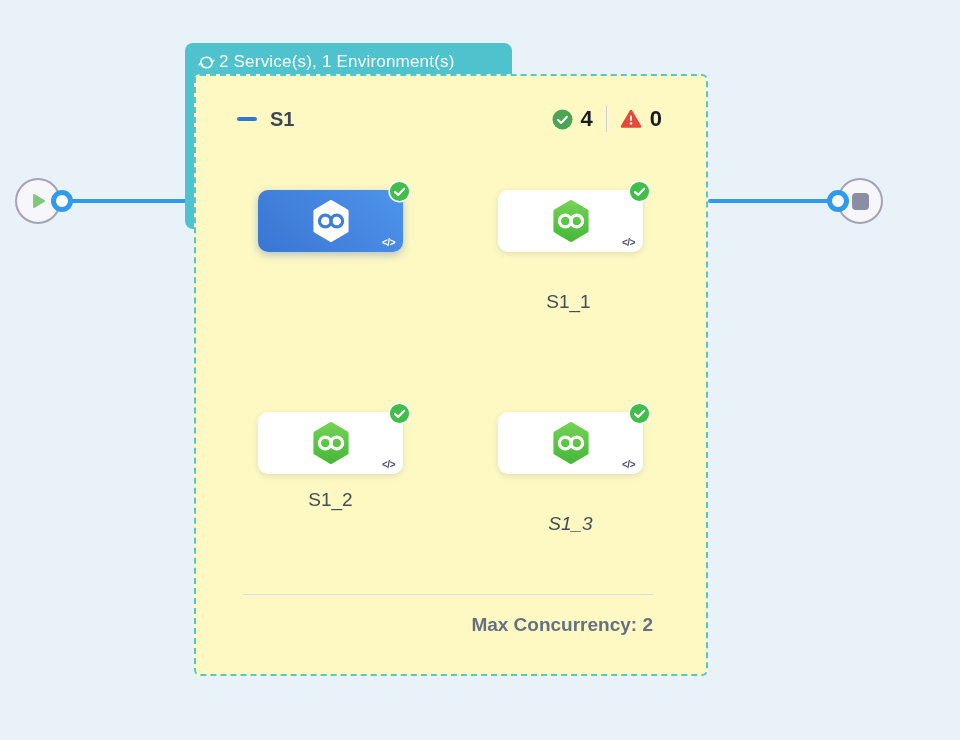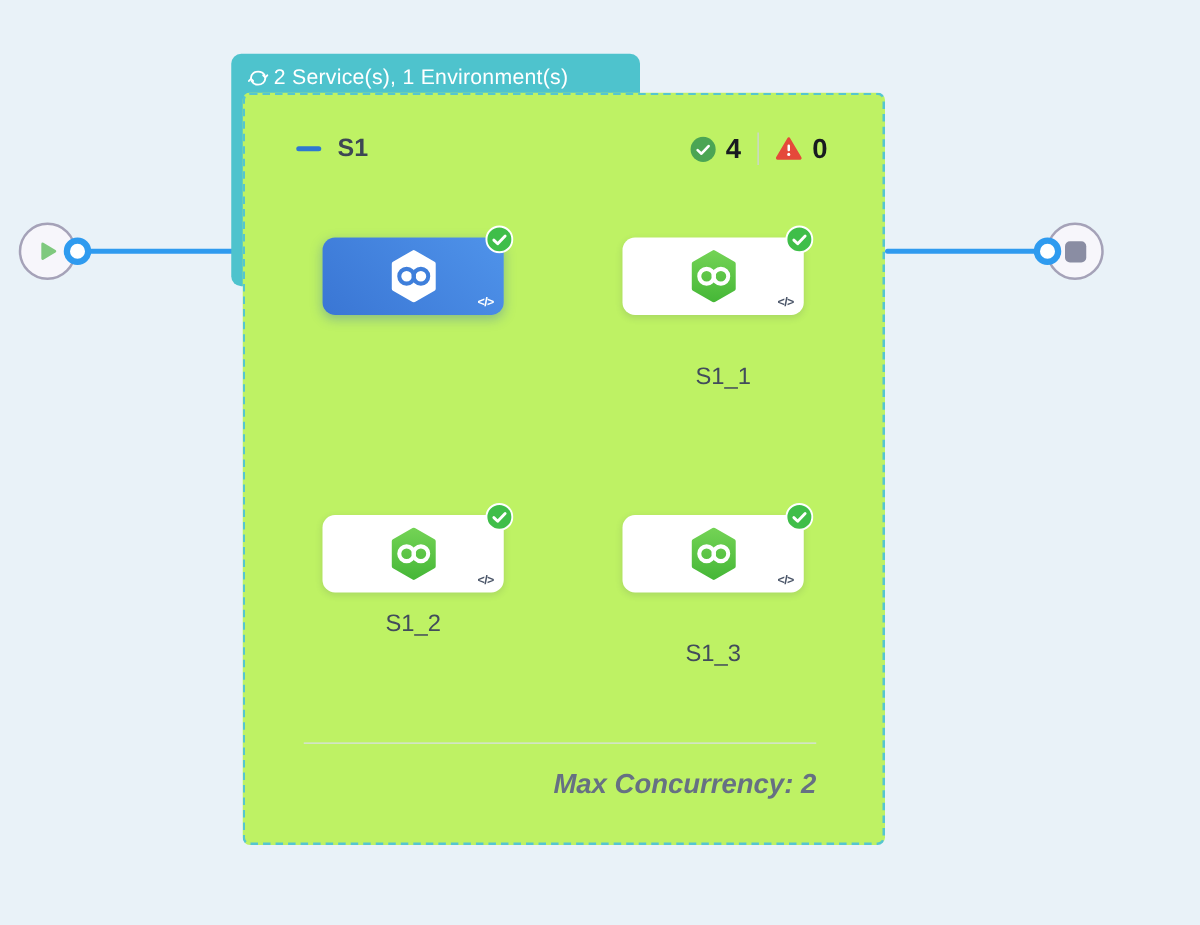--- a/index.html
+++ b/index.html
@@ -37,21 +37,21 @@
     background:#4ec3cd;border-radius:8px;z-index:2;
   }
   .badge-head{
     display:flex;align-items:center;gap:2px;padding:6px 12px 0 11px;height:26px;
   }
   .badge-label{color:#ffffff;font-size:17px;font-weight:500;letter-spacing:.2px;white-space:nowrap;}
   
   .stage{
     position:absolute;left:194px;top:74px;width:514px;height:602px;
     box-sizing:border-box;border:2px dashed #55c6d0;border-radius:6px;
-    background:#bef264;z-index:3;
+    background:#fef9c3;z-index:3;
   }
   .stage-header{
     position:absolute;left:41px;right:44px;top:29px;height:28px;
     display:flex;align-items:center;justify-content:space-between;
   }
   .stage-left{display:flex;align-items:center;gap:13px;}
   .collapse-dash{width:20px;height:4px;border-radius:2px;background:#2e78d0;cursor:pointer;}
   .stage-name{font-size:20px;font-weight:600;color:#3d4754;}
   .stage-status{display:flex;align-items:center;gap:8px;}
   .count{font-size:22px;font-weight:600;color:#191b20;}
@@ -72,21 +72,21 @@
     color:#4a5568;letter-spacing:-.5px;
   }
   .card.selected .code-glyph{color:#ffffff;}
   .card-label{
     position:absolute;width:145px;text-align:center;
     font-size:19px;font-weight:500;color:#424c5b;line-height:24px;
   }
   .stage-hr{position:absolute;left:47px;top:518px;width:410px;height:1px;background:#d9dfe6;}
   .max-conc{
     position:absolute;right:53px;top:538px;
-    font-size:22px;font-weight:700;color:#667083;white-space:nowrap;font-style:italic;
+    font-size:19px;font-weight:700;color:#667083;white-space:nowrap;
   }
 </style>
 </head>
 <body>
 
 <div class="canvas">
 
   <div class="edge edge-left"></div>
   <div class="edge edge-right"></div>
 
@@ -205,23 +205,23 @@
             <circle cx="26" cy="22" r="6.2"></circle>
         </g>
       </svg>
       <svg class="check-badge" viewBox="0 0 24 24">
         <circle cx="12" cy="12" r="10.8" fill="#3fbe49" stroke="#ffffff" stroke-width="1.6"></circle>
         <path d="M7.4 12.6 L10.6 15.6 L16.8 9.2" stroke="#ffffff" stroke-width="2.4" fill="none" stroke-linecap="round" stroke-linejoin="round"></path>
       </svg>
       <span class="code-glyph">&lt;/&gt;</span>
     </div>
 
-    <div class="card-label" style="left:310px;top:214px;">S1_1</div>
+    <div class="card-label" style="left:300px;top:214px;">S1_1</div>
     <div class="card-label" style="left:62px;top:412px;">S1_2</div>
-    <div class="card-label" style="left:302px;top:436px;">S1_3</div>
+    <div class="card-label" style="left:302px;top:436px;font-style:italic;">S1_3</div>
 
     <div class="stage-hr"></div>
     <div class="max-conc">Max Concurrency: 2</div>
   </div>
 
   <div class="port port-right"></div>
   <div class="node node-end">
     <span class="stop-square"></span>
   </div>
 

